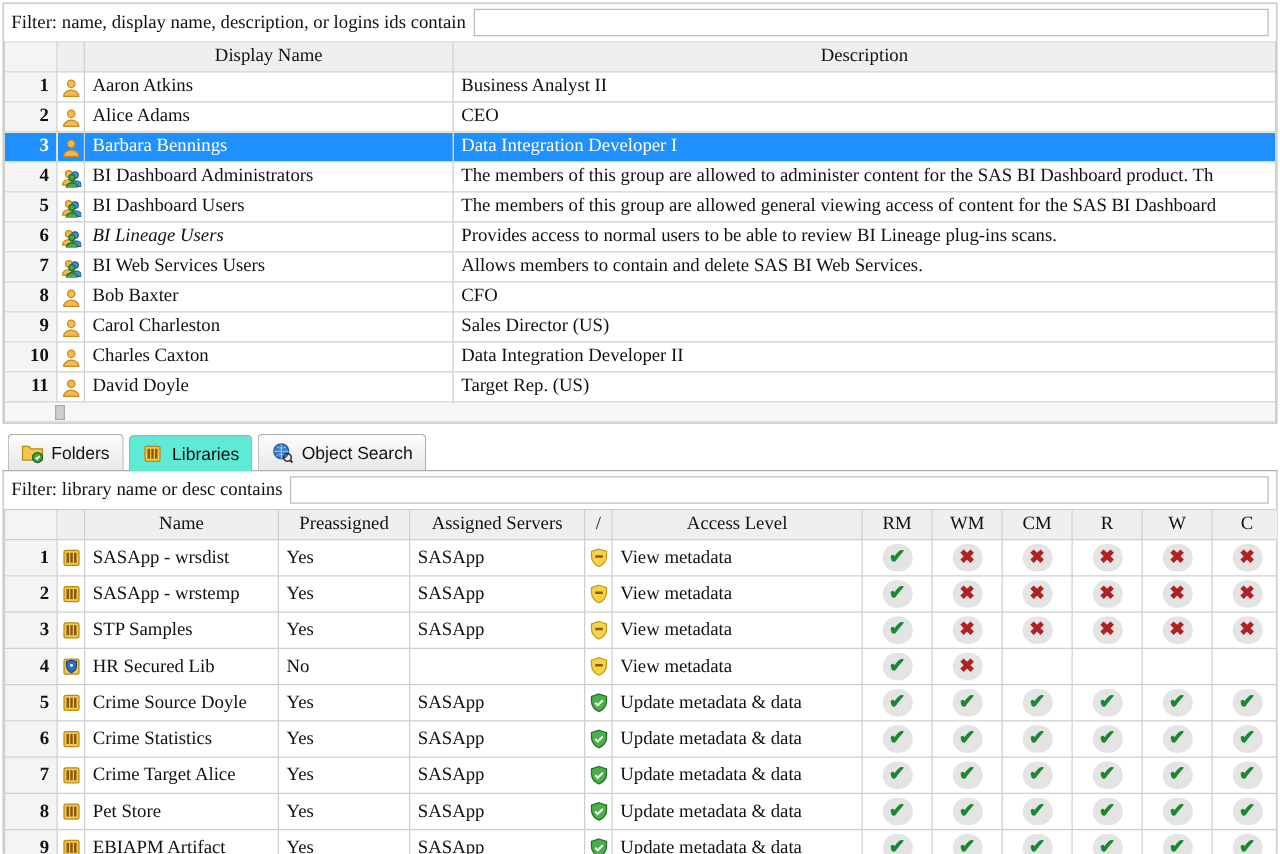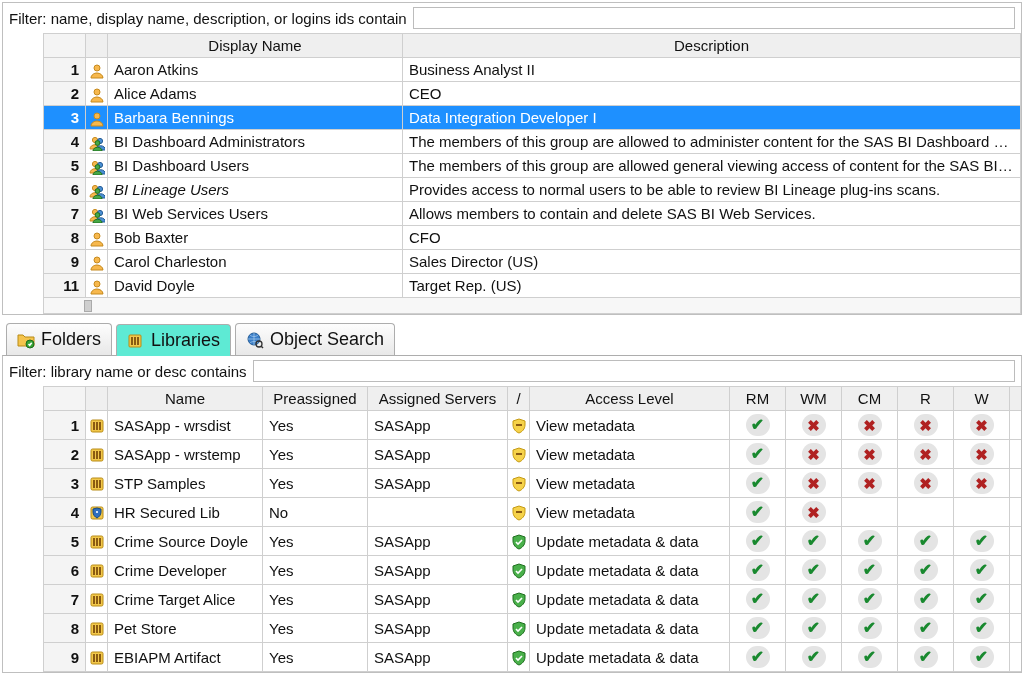--- a/index.html
+++ b/index.html
@@ -8,37 +8,38 @@
     width: 1024px; height: 683px;
     font-family: Tahoma, Verdana, Arial, sans-serif;
     font-size: 14px;
     color: #111;
     background: #fff;
     overflow: hidden;
   }
   .panel {
     border: 1px solid #bfbfbf;
     background: #fff;
+    font-family: Liberation Serif, serif;
   }
   .filter-bar {
     display: flex;
     align-items: center;
     gap: 6px;
     padding: 4px 6px;
   }
   .filter-label { white-space: nowrap; font-size: 15px; }
   .filter-input {
     flex: 1 1 auto;
     height: 22px;
     border: 1px solid #bcbcbc;
     padding: 1px 4px;
     font-family: inherit;
     font-size: 14px;
   }
-  .grid-wrap { overflow-x: auto; overflow-y: hidden; margin-left: 40px; }
+  .grid-wrap { overflow-x: auto; overflow-y: hidden; }
 
   table.grid {
     border-collapse: collapse;
     width: 100%;
     table-layout: fixed;
   }
   .grid th, .grid td {
     border: 1px solid #cfcfcf;
     padding: 3px 6px;
     text-align: left;
@@ -80,21 +81,21 @@
   }
   .tab {
     display: flex;
     align-items: center;
     gap: 6px;
     padding: 5px 10px;
     border: 1px solid #adadad;
     border-bottom: none;
     border-radius: 4px 4px 0 0;
     background: linear-gradient(#fdfdfd, #e8e8e8);
-    font-size: 18px;
+    font-size: 14px;
     cursor: default;
   }
   .tab.active {
     background: #5eead4;
     position: relative;
     top: 1px;
   }
   .tab .ic { width:18px; height:18px; }
 
   
@@ -206,20 +207,28 @@
             <td class="dn">Bob Baxter</td>
             <td>CFO</td>
           </tr>
           <tr>
             <td class="rownum">9</td>
             <td class="iconcell"><span class="ic "><svg viewBox="0 0 16 16" width="16" height="16">
                   <use href="#user-ic"></use>
                 </svg></span></td>
             <td class="dn">Carol Charleston</td>
             <td>Sales Director (US)</td>
+          </tr>
+          <tr>
+            <td class="rownum">10</td>
+            <td class="iconcell"><span class="ic "><svg viewBox="0 0 16 16" width="16" height="16">
+                  <use href="#user-ic"></use>
+                </svg></span></td>
+            <td class="dn">Charles Caxton</td>
+            <td>Data Integration Developer II</td>
           </tr>
           <tr>
             <td class="rownum">11</td>
             <td class="iconcell"><span class="ic "><svg viewBox="0 0 16 16" width="16" height="16">
                   <use href="#user-ic"></use>
                 </svg></span></td>
             <td class="dn">David Doyle</td>
             <td>Target Rep. (US)</td>
           </tr>
         </tbody>
@@ -454,21 +463,21 @@
               </span></td>
             <td class="permcell"><span class="perm-btn">
                 <span class="tick">✔</span>
               </span></td>
           </tr>
           <tr>
             <td class="rownum">6</td>
             <td class="iconcell"><span class="ic "><svg viewBox="0 0 16 16" width="16" height="16">
                   <use href="#lib-ic"></use>
                 </svg></span></td>
-            <td>Crime Developer</td>
+            <td>Crime Statistics</td>
             <td>Yes</td>
             <td>SASApp</td>
             <td class="iconcell"><span class="ic shield"><svg viewBox="0 0 16 16" width="16" height="16">
                   <use href="#shield-g"></use>
                 </svg></span></td>
             <td>Update metadata &amp; data</td>
             <td class="permcell"><span class="perm-btn">
                 <span class="tick">✔</span>
               </span></td>
             <td class="permcell"><span class="perm-btn">

